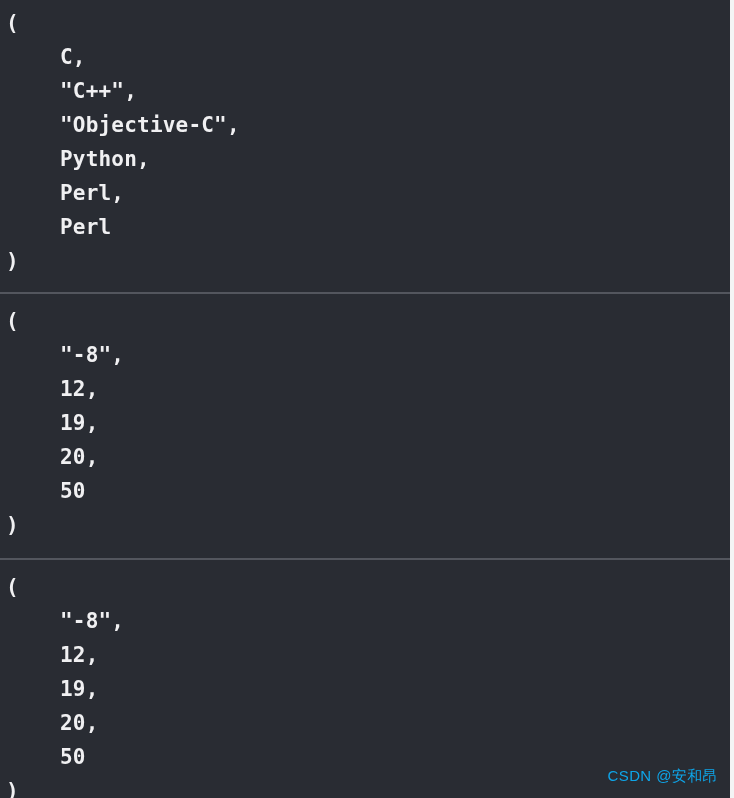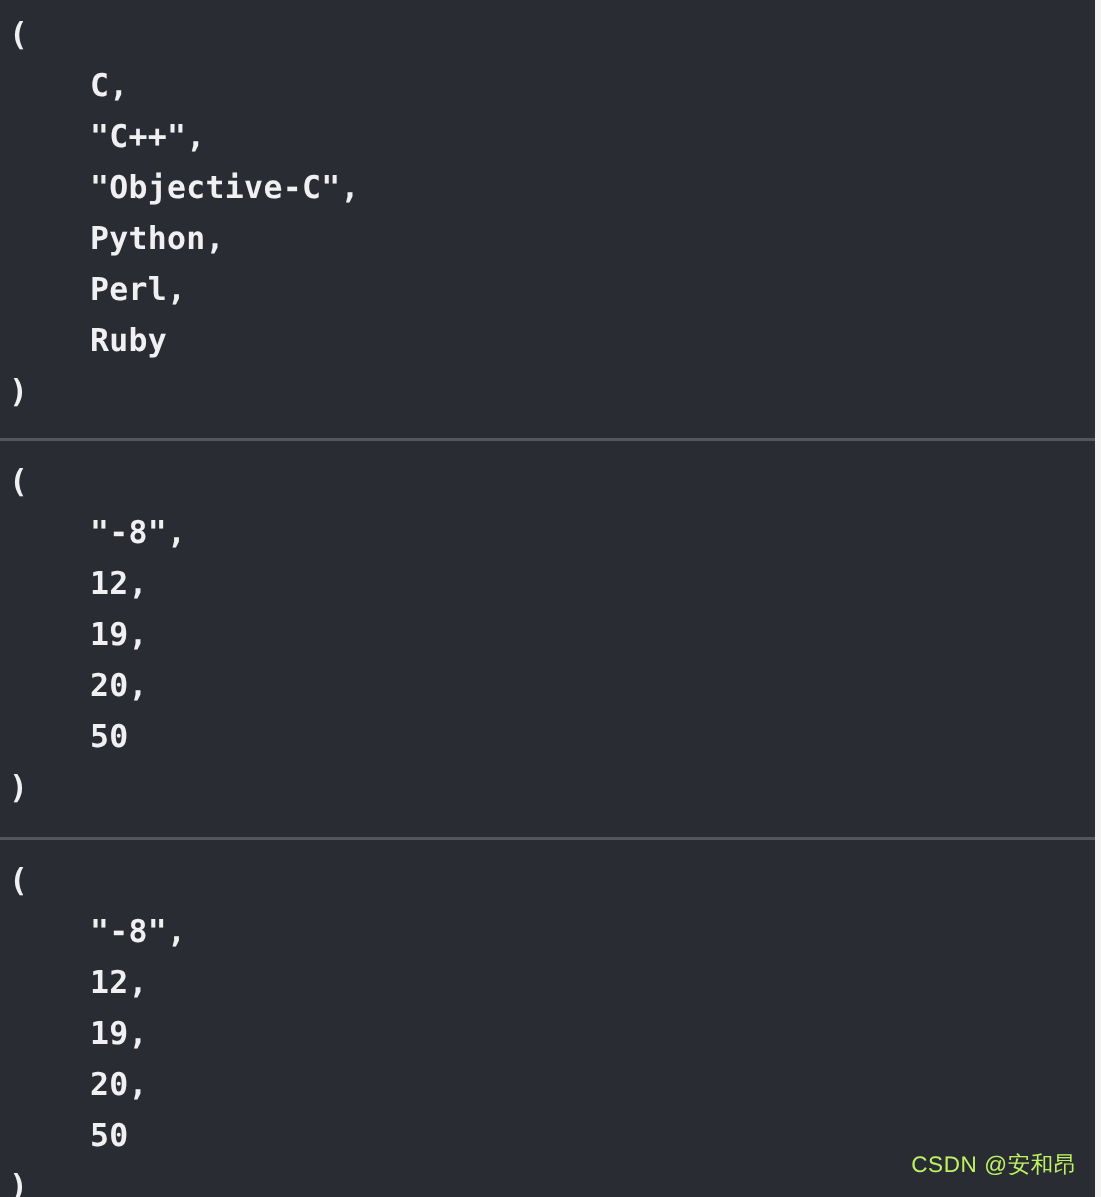--- a/index.html
+++ b/index.html
@@ -59,21 +59,21 @@
   #block-2 .block-pad-bottom { height: 16px; }
 
   #block-3 .block-pad-top { height: 10px; }
 
   .watermark {
     position: absolute;
     right: 16px;
     bottom: 12px;
     font-family: "Liberation Sans", sans-serif;
     font-size: 15px;
-    color: #bef264;
+    color: #0ea5e9;
     letter-spacing: 0.4px;
     white-space: nowrap;
     text-align: center;
   }
 
   .edge-sliver {
     position: absolute;
     top: 0;
     right: 0;
     width: 4px;
@@ -87,21 +87,21 @@
 <div id="screen">
 
   <div class="code-block" id="block-1">
     <div class="block-pad-top"></div>
     <div class="code-line">(</div>
     <div class="code-line indent">C,</div>
     <div class="code-line indent">"C++",</div>
     <div class="code-line indent">"Objective-C",</div>
     <div class="code-line indent">Python,</div>
     <div class="code-line indent">Perl,</div>
-    <div class="code-line indent">Ruby</div>
+    <div class="code-line indent">Perl</div>
     <div class="code-line">)</div>
     <div class="block-pad-bottom"></div>
   </div>
 
   <div class="code-block" id="block-2">
     <div class="block-pad-top"></div>
     <div class="code-line">(</div>
     <div class="code-line indent">"-8",</div>
     <div class="code-line indent">12,</div>
     <div class="code-line indent">19,</div>

